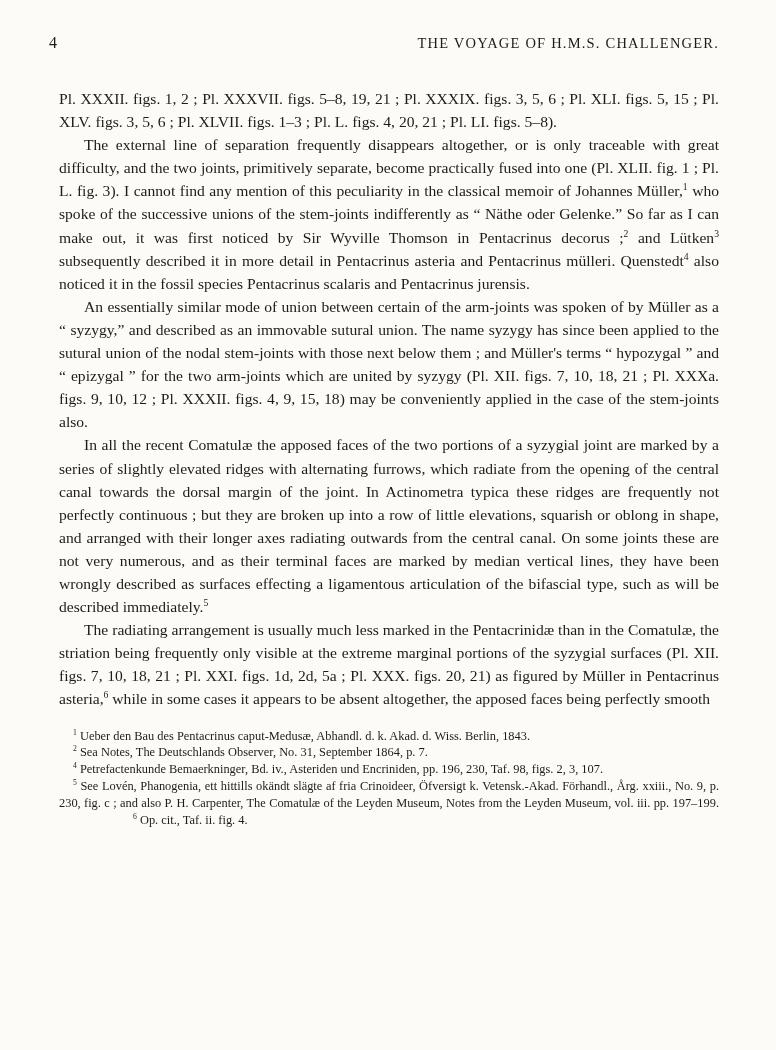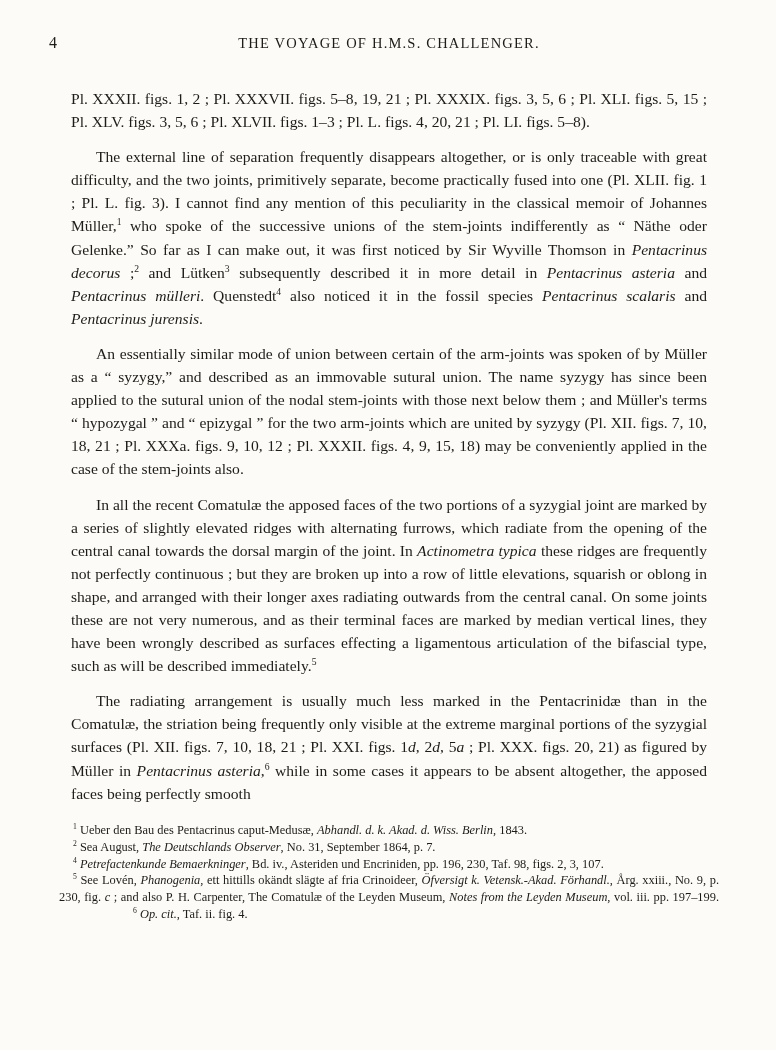--- a/index.html
+++ b/index.html
@@ -27,33 +27,33 @@
     position: absolute;
     left: -10px;
     top: 0;
     font-size: 16px;
   }
   .head-title {
     position: absolute;
     left: 0;
     right: 0;
     top: 1px;
-    text-align: center;
+    text-align: right;
     font-size: 14.5px;
     letter-spacing: 1.2px;
     white-space: nowrap;
   }
   .body-text {
     margin-top: 31px;
     font-size: 15.6px;
     line-height: 23.1px;
     text-align: justify;
   }
   .para {
-    margin: 12px;
+    margin: 0;
   }
   .para.indent {
     text-indent: 25px;
   }
   sup {
     font-size: 0.62em;
     line-height: 0;
     vertical-align: super;
     letter-spacing: 0;
   }
@@ -64,36 +64,36 @@
     text-align: justify;
   }
   .footnote {
     text-indent: 14px;
     margin: 0;
   }
   .fn-gap {
     display: inline-block;
     width: 74px;
   }
-  .ital { font-style: italic; }
+  .ital { }
 </style>
 </head>
 <body>
 
 <div class="page">
   <div class="running-head">
     <span class="page-number">4</span>
     <span class="head-title">THE VOYAGE OF H.M.S. CHALLENGER.</span>
   </div>
   <div class="body-text">
       <p class="para"><span>Pl. XXXII. figs. 1, 2 ; Pl. XXXVII. figs. 5–8, 19, 21 ; Pl. XXXIX. figs. 3, 5, 6 ; Pl. XLI. figs. 5, 15 ; Pl. XLV. figs. 3, 5, 6 ; Pl. XLVII. figs. 1–3 ; Pl. L. figs. 4, 20, 21 ; Pl. LI. figs. 5–8).</span></p>
       <p class="para indent"><span>The external line of separation frequently disappears altogether, or is only traceable with great difficulty, and the two joints, primitively separate, become practically fused into one (Pl. XLII. fig. 1 ; Pl. L. fig. 3).  I cannot find any mention of this peculiarity in the classical memoir of Johannes Müller,</span><sup>1</sup><span> who spoke of the successive unions of the stem-joints indifferently as “ Näthe oder Gelenke.”  So far as I can make out, it was first noticed by Sir Wyville Thomson in </span><span class="ital">Pentacrinus decorus</span><span> ;</span><sup>2</sup><span> and Lütken</span><sup>3</sup><span> subsequently described it in more detail in </span><span class="ital">Pentacrinus asteria</span><span> and </span><span class="ital">Pentacrinus mülleri</span><span>.  Quenstedt</span><sup>4</sup><span> also noticed it in the fossil species </span><span class="ital">Pentacrinus scalaris</span><span> and </span><span class="ital">Pentacrinus jurensis</span><span>.</span></p>
       <p class="para indent"><span>An essentially similar mode of union between certain of the arm-joints was spoken of by Müller as a “ syzygy,” and described as an immovable sutural union.  The name syzygy has since been applied to the sutural union of the nodal stem-joints with those next below them ; and Müller's terms “ hypozygal ” and “ epizygal ” for the two arm-joints which are united by syzygy (Pl. XII. figs. 7, 10, 18, 21 ; Pl. XXXa. figs. 9, 10, 12 ; Pl. XXXII. figs. 4, 9, 15, 18) may be conveniently applied in the case of the stem-joints also.</span></p>
       <p class="para indent"><span>In all the recent Comatulæ the apposed faces of the two portions of a syzygial joint are marked by a series of slightly elevated ridges with alternating furrows, which radiate from the opening of the central canal towards the dorsal margin of the joint.  In </span><span class="ital">Actinometra typica</span><span> these ridges are frequently not perfectly continuous ; but they are broken up into a row of little elevations, squarish or oblong in shape, and arranged with their longer axes radiating outwards from the central canal.  On some joints these are not very numerous, and as their terminal faces are marked by median vertical lines, they have been wrongly described as surfaces effecting a ligamentous articulation of the bifascial type, such as will be described immediately.</span><sup>5</sup></p>
       <p class="para indent"><span>The radiating arrangement is usually much less marked in the Pentacrinidæ than in the Comatulæ, the striation being frequently only visible at the extreme marginal portions of the syzygial surfaces (Pl. XII. figs. 7, 10, 18, 21 ; Pl. XXI. figs. 1</span><span class="ital">d</span><span>, 2</span><span class="ital">d</span><span>, 5</span><span class="ital">a</span><span> ; Pl. XXX. figs. 20, 21) as figured by Müller in </span><span class="ital">Pentacrinus asteria</span><span>,</span><sup>6</sup><span> while in some cases it appears to be absent altogether, the apposed faces being perfectly smooth</span></p>
     </div>
   <div class="footnotes">
       <p class="footnote"><sup>1</sup><span> Ueber den Bau des Pentacrinus caput-Medusæ, </span><span class="ital">Abhandl. d. k. Akad. d. Wiss. Berlin</span><span>, 1843.</span></p>
-      <p class="footnote"><sup>2</sup><span> Sea August, </span><span class="ital">The Deutschlands Observer</span><span>, No. 31, September 1864, p. 7.</span></p>
+      <p class="footnote"><sup>2</sup><span> Sea Notes, </span><span class="ital">The Deutschlands Observer</span><span>, No. 31, September 1864, p. 7.</span></p>
       <p class="footnote"><sup>4</sup><span> </span><span class="ital">Petrefactenkunde Bemaerkninger</span><span>, Bd. iv., Asteriden und Encriniden, pp. 196, 230, Taf. 98, figs. 2, 3, 107.</span></p>
       <p class="footnote"><sup>5</sup><span> See Lovén, </span><span class="ital">Phanogenia</span><span>, ett hittills okändt slägte af fria Crinoideer, </span><span class="ital">Öfversigt k. Vetensk.-Akad. Förhandl.</span><span>, Årg. xxiii., No. 9, p. 230, fig. </span><span class="ital">c</span><span> ; and also P. H. Carpenter, The Comatulæ of the Leyden Museum, </span><span class="ital">Notes from the Leyden Museum</span><span>, vol. iii. pp. 197–199.</span><span><span class="fn-gap"></span><sup>6</sup><span> </span><span class="ital">Op. cit.</span><span>, Taf. ii. fig. 4.</span></span></p>
     </div>
 </div>
 
 </body></html>

